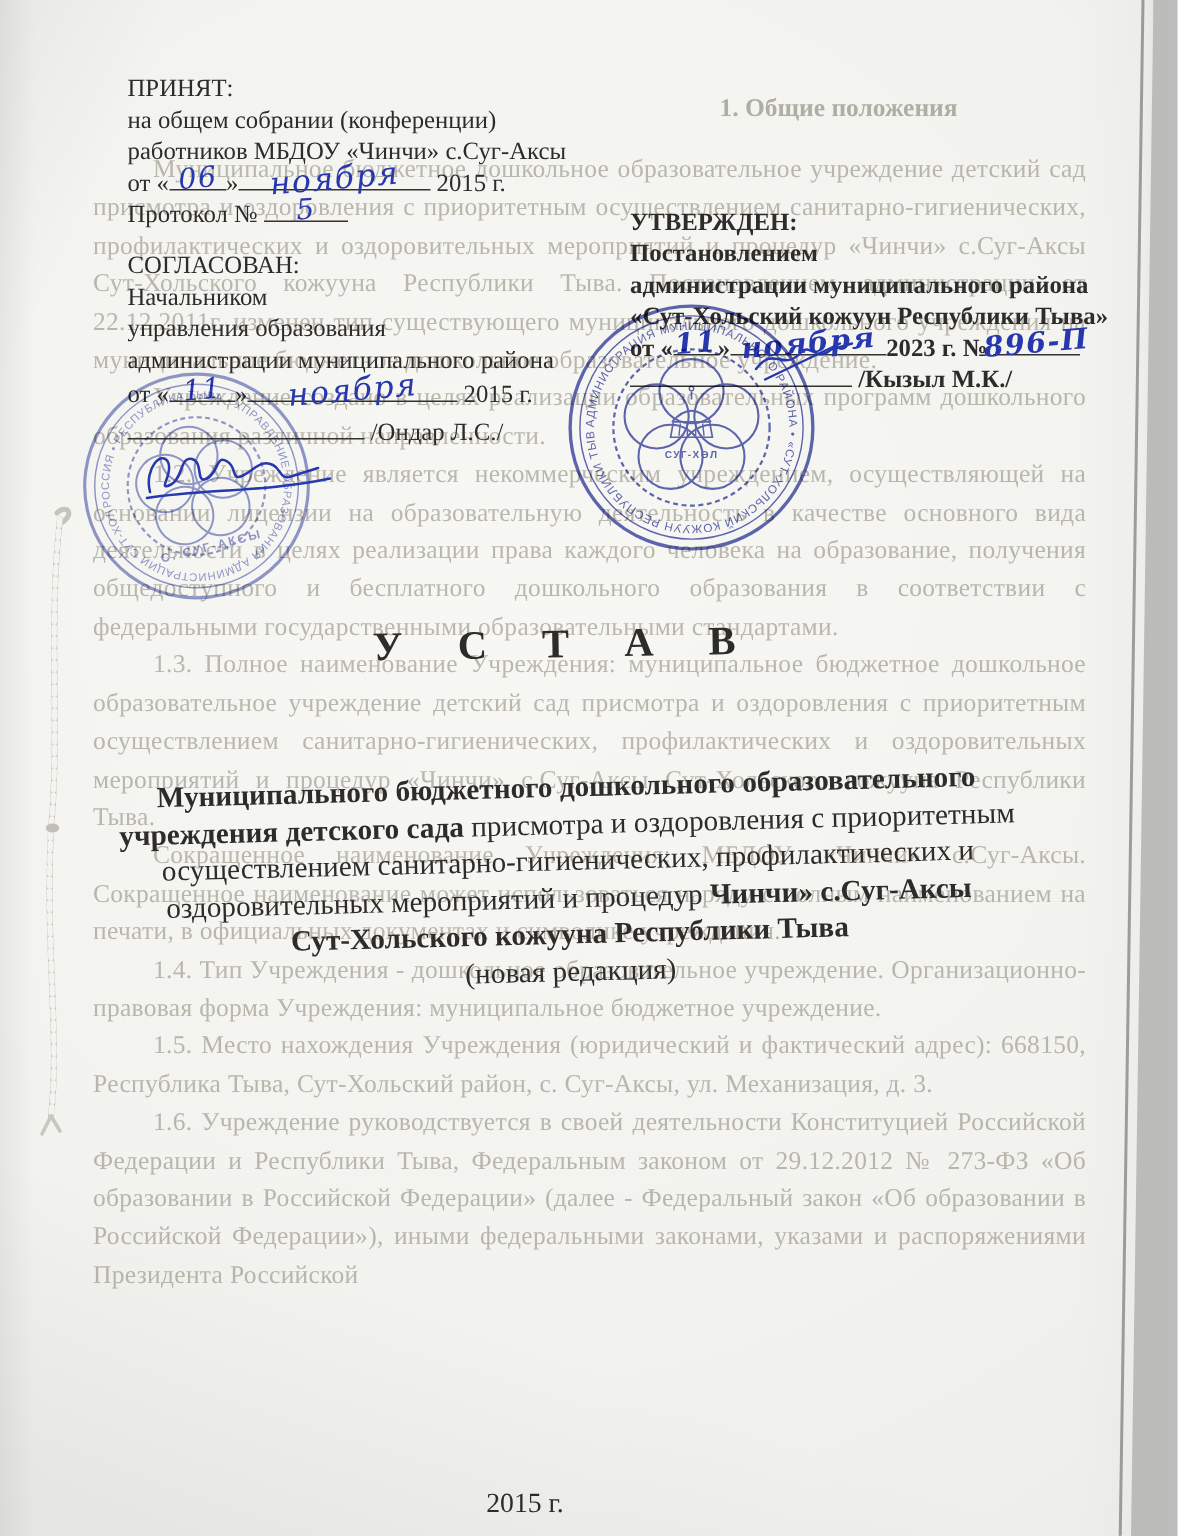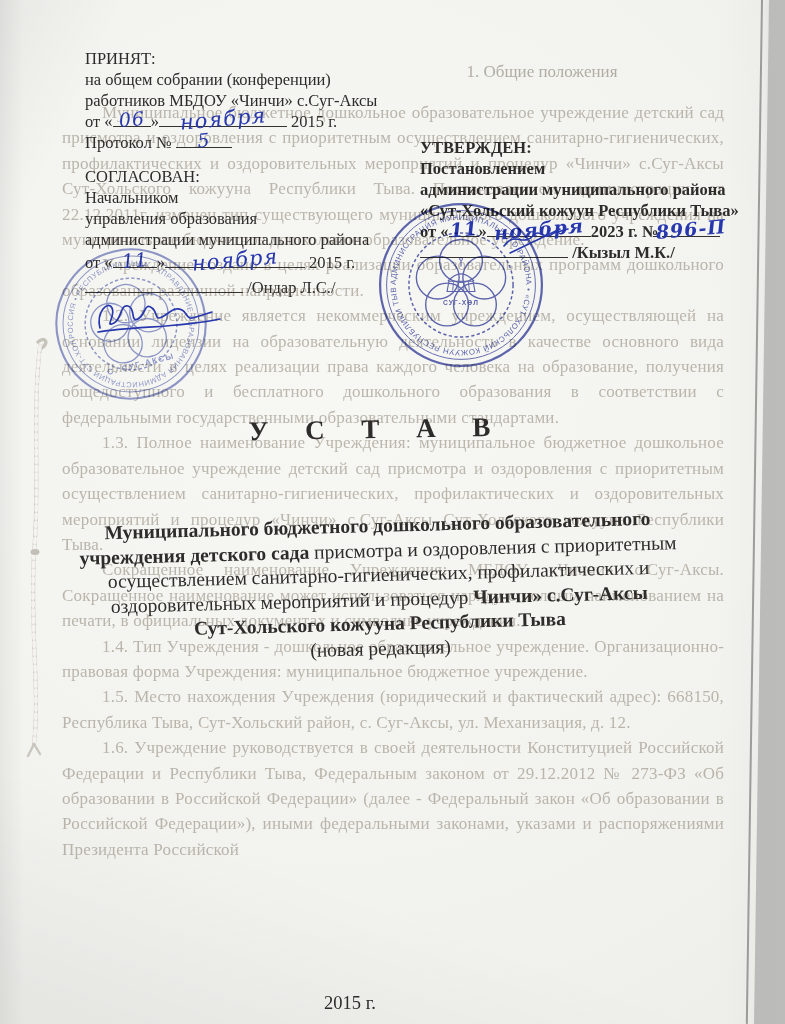--- a/index.html
+++ b/index.html
@@ -18,22 +18,22 @@
       linear-gradient(200deg, rgba(0,0,0,0) 80%, rgba(0,0,0,.04) 97%),
       radial-gradient(120% 90% at 42% 38%, #f7f7f4 0%, #f2f2ef 55%, #ebebe7 100%);
   }
   .page-edge{position:absolute;top:0;bottom:0;width:2px;background:rgba(90,90,88,.55);
     left:761px;transform:rotate(.85deg);transform-origin:top;}
   
   .bleed{position:absolute;left:62px;top:100px;width:662px;
     color:rgba(128,120,102,.50);font-size:17px;line-height:25.4px;
     text-align:justify;filter:blur(.35px);letter-spacing:.2px;}
   .bleed p{margin:0;text-indent:40px;}
-  .bleed-heading{position:absolute;left:392px;top:62px;width:300px;text-align:center;
-    color:rgba(120,114,98,.55);font-weight:normal;font-size:17px;filter:blur(.35px);}
+  .bleed-heading{position:absolute;left:409px;top:62px;width:300px;text-align:center;
+    color:rgba(120,114,98,.55);font-weight:bold;font-size:17px;filter:blur(.35px);}
   
   .print{position:absolute;inset:0;z-index:2;}
   .blk{position:absolute;font-size:16.5px;line-height:21px;white-space:nowrap;}
   .blk-accepted{left:85px;top:48px;}
   .blk-approved{left:420px;top:137px;font-weight:bold;}
   .blk-agreed{left:85px;top:166px;}
   .blank{display:inline-block;border-bottom:1.3px solid #34322f;height:13px;position:relative;}
   .w38{width:38px}.w128{width:128px}.w30{width:30px}.w104{width:104px}
   .w56{width:56px}.w58{width:58px}.w148{width:148px}.w44{width:44px}
   .w140{width:140px}.w158{width:158px}
@@ -62,21 +62,21 @@
 <div class="page">
 
   <div class="bleed-heading">1. Общие положения</div>
   <div class="bleed">
       <p>Муниципальное бюджетное дошкольное образовательное учреждение детский сад присмотра и оздоровления с приоритетным осуществлением санитарно-гигиенических, профилактических и оздоровительных мероприятий и процедур «Чинчи» с.Суг-Аксы Сут-Хольского кожууна Республики Тыва. Постановлением администрации от 22.12.2011г. изменен тип существующего муниципального дошкольного учреждения на муниципальное бюджетное дошкольное образовательное учреждение.</p>
       <p>Учреждение создано в целях реализации образовательных программ дошкольного образования различной направленности.</p>
       <p>1.2. Учреждение является некоммерческим учреждением, осуществляющей на основании лицензии на образовательную деятельность в качестве основного вида деятельности в целях реализации права каждого человека на образование, получения общедоступного и бесплатного дошкольного образования в соответствии с федеральными государственными образовательными стандартами.</p>
       <p>1.3. Полное наименование Учреждения: муниципальное бюджетное дошкольное образовательное учреждение детский сад присмотра и оздоровления с приоритетным осуществлением санитарно-гигиенических, профилактических и оздоровительных мероприятий и процедур «Чинчи» с.Суг-Аксы Сут-Хольского кожууна Республики Тыва.</p>
       <p>Сокращенное наименование Учреждения: МБДОУ «Чинчи» с.Суг-Аксы. Сокращенное наименование может использоваться наряду с полным наименованием на печати, в официальных документах и символике учреждения.</p>
       <p>1.4. Тип Учреждения - дошкольное образовательное учреждение. Организационно-правовая форма Учреждения: муниципальное бюджетное учреждение.</p>
-      <p>1.5. Место нахождения Учреждения (юридический и фактический адрес): 668150, Республика Тыва, Сут-Хольский район, с. Суг-Аксы, ул. Механизация, д. 12.</p>
+      <p>1.5. Место нахождения Учреждения (юридический и фактический адрес): 668150, Республика Тыва, Сут-Хольский район, с. Суг-Аксы, ул. Механизация, д. 3.</p>
       <p>1.6. Учреждение руководствуется в своей деятельности Конституцией Российской Федерации и Республики Тыва, Федеральным законом от 29.12.2012 № 273-ФЗ «Об образовании в Российской Федерации» (далее - Федеральный закон «Об образовании в Российской Федерации»), иными федеральными законами, указами и распоряжениями Президента Российской</p>
     </div>
 
   <div class="print">
 
     <div class="blk blk-accepted">
       <div>ПРИНЯТ:</div>
       <div>на общем собрании (конференции)</div>
       <div>работников МБДОУ «Чинчи» с.Суг-Аксы</div>
       <div>

